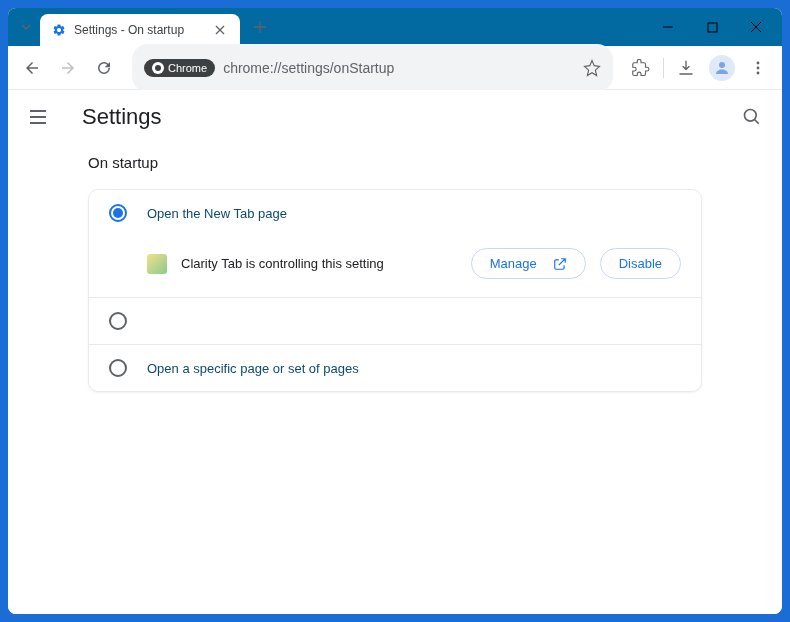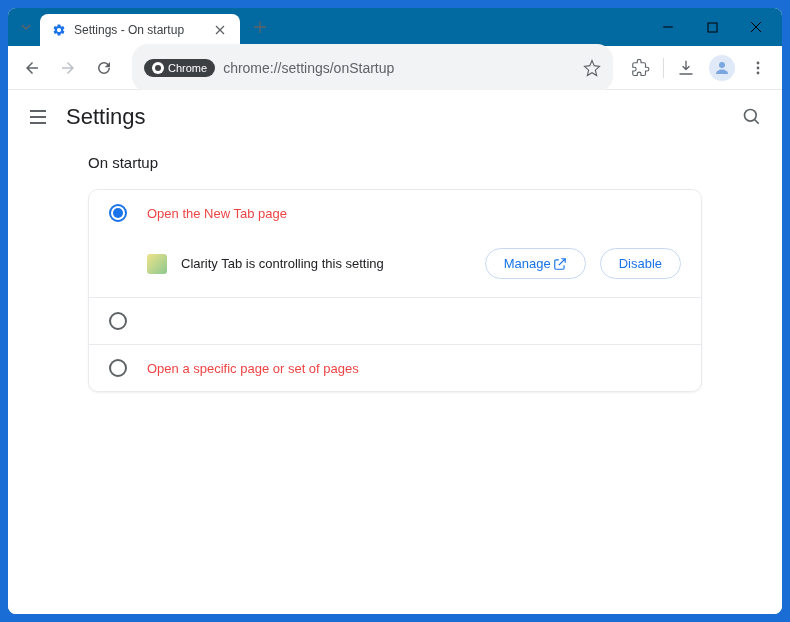--- a/index.html
+++ b/index.html
@@ -29,39 +29,39 @@
     .omnibox-url { font-size: 14px; color: #5f6368; flex: 1; }
     .star-btn { color: #5f6368; cursor: pointer; }
     .tool-icon { width: 32px; height: 32px; display: flex; align-items: center; justify-content: center; cursor: pointer; color: #5f6368; }
     .avatar { width: 26px; height: 26px; border-radius: 50%; background: #dfe9f8; display: flex; align-items: center; justify-content: center; }
     .divider { width: 1px; height: 20px; background: #dadce0; margin: 0 2px; }
     
     
     .content { flex: 1; background: #fff; overflow: auto; }
     .header { display: flex; align-items: center; padding: 14px 20px; gap: 18px; }
     .menu-icon { cursor: pointer; color: #5f6368; }
-    .settings-title { font-size: 22px; color: #202124; flex: 1; }
+    .settings-title { font-size: 22px; color: #202124; flex: 1; margin-left: 16px; }
     .search-icon { cursor: pointer; color: #5f6368; }
     
     .section { padding: 10px 80px; }
     .section-title { font-size: 15px; color: #202124; margin-bottom: 18px; }
     
     .card { border: 1px solid #e8eaed; border-radius: 10px; box-shadow: 0 1px 2px rgba(60,64,67,0.08); overflow: hidden; }
     .option-row { display: flex; align-items: center; padding: 14px 20px; gap: 20px; cursor: pointer; }
     .option-row.bordered { border-bottom: 1px solid #e8eaed; }
     
     .radio { width: 18px; height: 18px; border: 2px solid #5f6368; border-radius: 50%; display: flex; align-items: center; justify-content: center; flex-shrink: 0; }
     .radio.selected { border-color: #1a73e8; }
     .radio.selected::after { content: ''; width: 10px; height: 10px; background: #1a73e8; border-radius: 50%; }
-    .option-label { font-size: 13px; color: #ef4444; }
+    .option-label { font-size: 13px; color: #0c4a6e; }
     
     .sub-row { display: flex; align-items: center; padding: 12px 20px 18px 58px; gap: 14px; }
     .ext-icon { width: 20px; height: 20px; border-radius: 3px; background: linear-gradient(135deg, #f0e38a, #8bc990); flex-shrink: 0; }
     .sub-text { font-size: 13px; color: #202124; flex: 1; }
-    .pill-btn { border: 1px solid #c8d8f2; color: #1a73e8; background: #fff; padding: 7px 18px; border-radius: 18px; font-size: 13px; cursor: pointer; display: flex; align-items: center; gap: 2px; }
+    .pill-btn { border: 1px solid #c8d8f2; color: #1a73e8; background: #fff; padding: 7px 18px; border-radius: 18px; font-size: 13px; cursor: pointer; display: flex; align-items: center; gap: 16px; }
     
     svg { display: block; }
   </style>
 </head>
 <body>
 
 <div class="window">
 
   <div class="titlebar">
     <div class="tab-dropdown">

